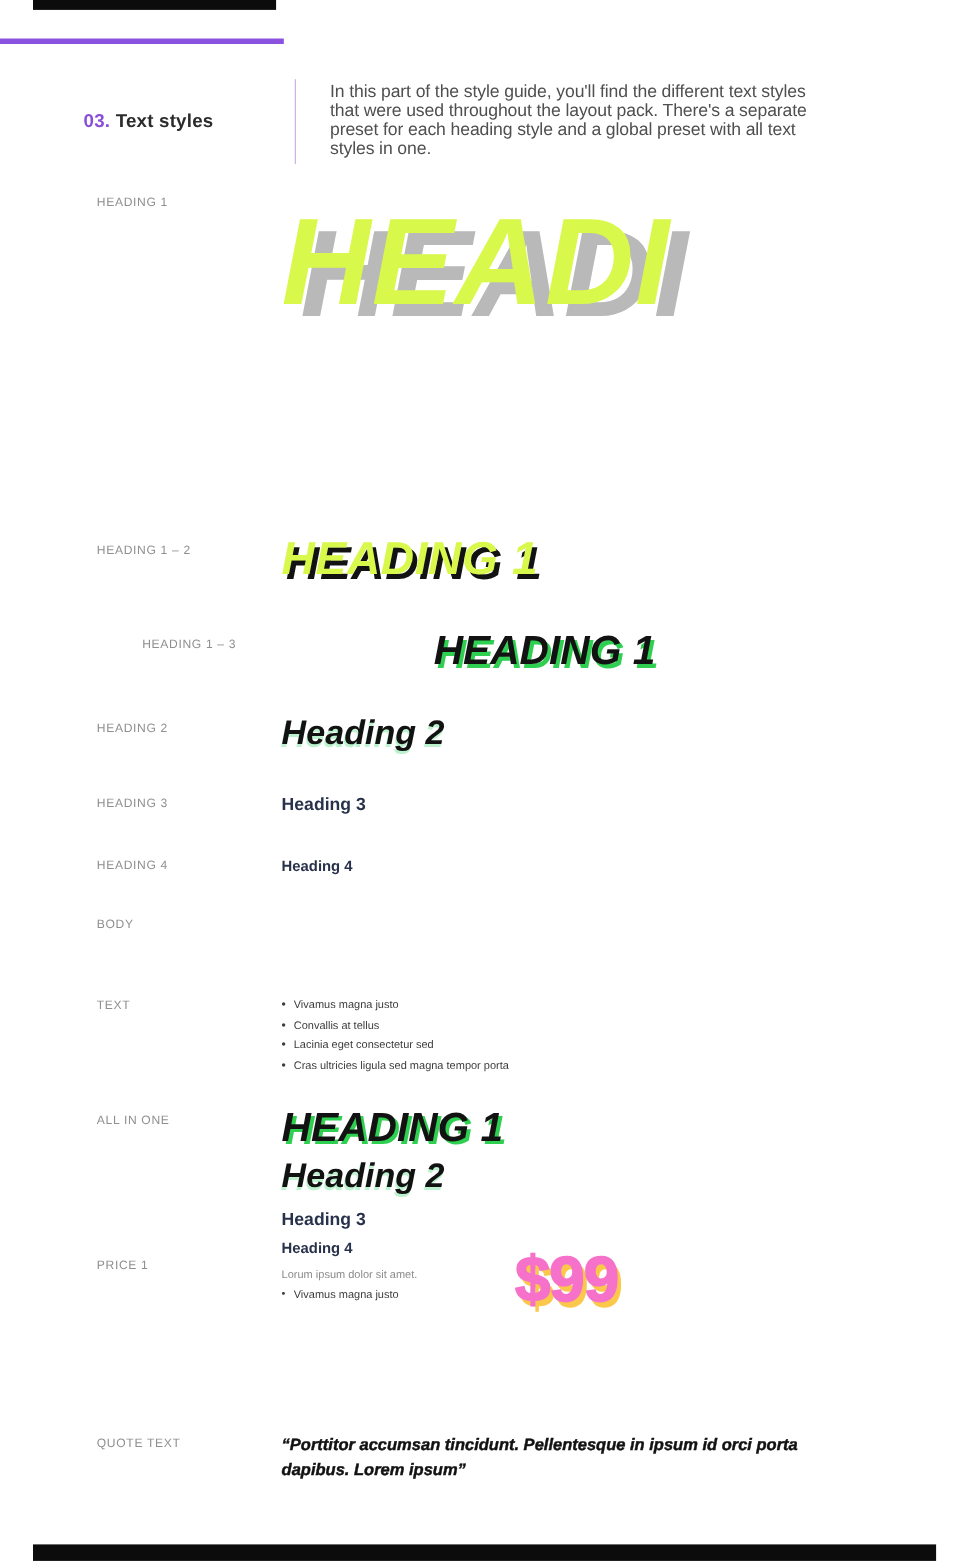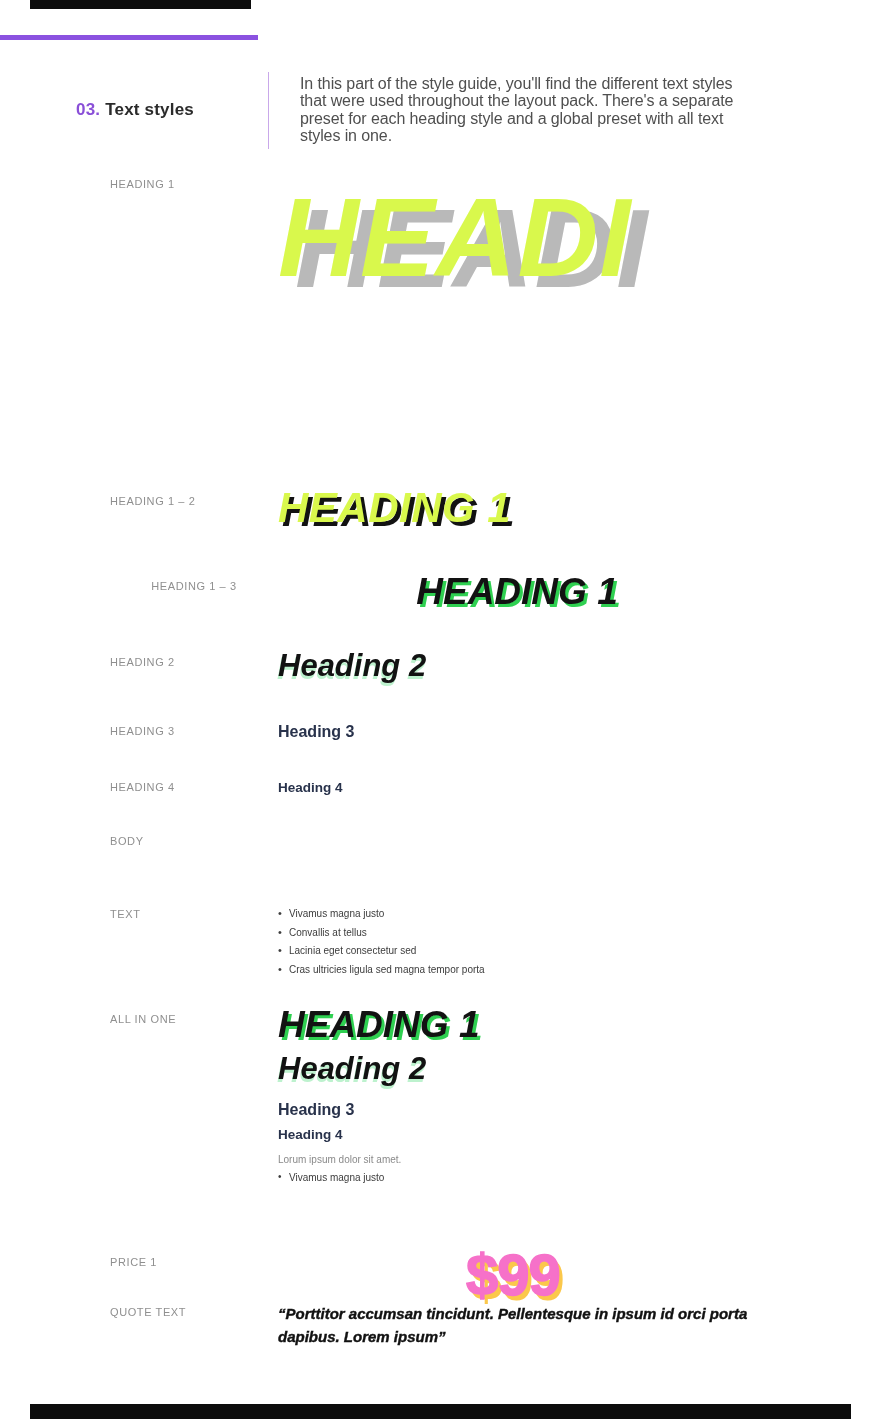--- a/index.html
+++ b/index.html
@@ -13,21 +13,21 @@
   .dark-bar.bottom { left:30px; top:1404px; width:821px; height:15px; }
 
   .accent-line { position:absolute; left:0; top:35px; width:258px; height:5px; background:#8b52e0; }
 
   .header { position:absolute; left:76px; top:70px; display:flex; align-items:center; }
   .header .title { width:192px; font-size:17px; font-weight:bold; color:#2b2b2b; letter-spacing:0.2px; }
   .header .title .num { color:#8a4fd8; }
   .header .divider { width:1px; height:77px; background:#c9a8ea; margin-top:2px; }
   .header .desc { margin-left:31px; width:438px; font-size:16px; letter-spacing:-0.1px; line-height:17.5px; color:#4f4f4f; }
 
-  .row { position:absolute; left:0; width:880px; padding-left:110px; display:grid; grid-template-columns:168px 478px; align-items:start; }
+  .row { position:absolute; left:0; width:880px; padding-left:88px; display:grid; grid-template-columns:168px 478px; align-items:start; }
   .lbl { font-size:11px; letter-spacing:0.6px; color:#8f8f8f; padding-top:2px; white-space:nowrap; }
 
   .x-h1-giant { font-style:italic; font-weight:bold; font-size:112px; line-height:138px; letter-spacing:1px; color:#d9f84c; text-shadow:17px 11px 0 #b9b9b9; margin-top:-7px; white-space:nowrap; }
   .x-h1-2 { font-style:italic; font-weight:bold; font-size:42px; letter-spacing:0.5px; color:#d9f84c; text-shadow:4px 4px 0 #121212; margin-top:-9px; white-space:nowrap; }
   .x-h1-3 { font-style:italic; font-weight:bold; font-size:37px; color:#121212; text-shadow:3px 3px 0 #2fd051; margin-top:-7px; white-space:nowrap; }
   .x-h2 { font-style:italic; font-weight:bold; font-size:31px; color:#121212; text-shadow:-1px 3px 0 #bdf2ce; margin-top:-6px; white-space:nowrap; }
   .x-h3 { font-weight:bold; font-size:16px; color:#28324b; margin-top:0px; }
   .x-h4 { font-weight:bold; font-size:13.5px; color:#28324b; margin-top:1px; }
   .x-body { font-size:10px; letter-spacing:-0.2px; line-height:29px; color:#6e6e6e; width:472px; margin-top:-1px; }
   .x-list { list-style:none; margin-top:2px; }
@@ -113,21 +113,21 @@
     <div>
       <div class="a-h1">HEADING 1</div>
       <div class="a-h2">Heading 2</div>
       <div class="a-h3">Heading 3</div>
       <div class="a-h4">Heading 4</div>
       <div class="a-body">Lorum ipsum dolor sit amet.</div>
       <div class="a-li">Vivamus magna justo</div>
     </div>
   </div>
 
-  <div class="row" style="top:1254px;">
+  <div class="row" style="top:1143px;gap:24px;">
     <div class="lbl">PRICE 1</div>
     <div class="x-price">$99</div>
   </div>
 
   <div class="row" style="top:1304px;">
     <div class="lbl">QUOTE TEXT</div>
     <div class="x-quote">“Porttitor accumsan tincidunt. Pellentesque in ipsum id orci porta dapibus. Lorem ipsum”</div>
   </div>
 
   <div class="dark-bar bottom"></div>

